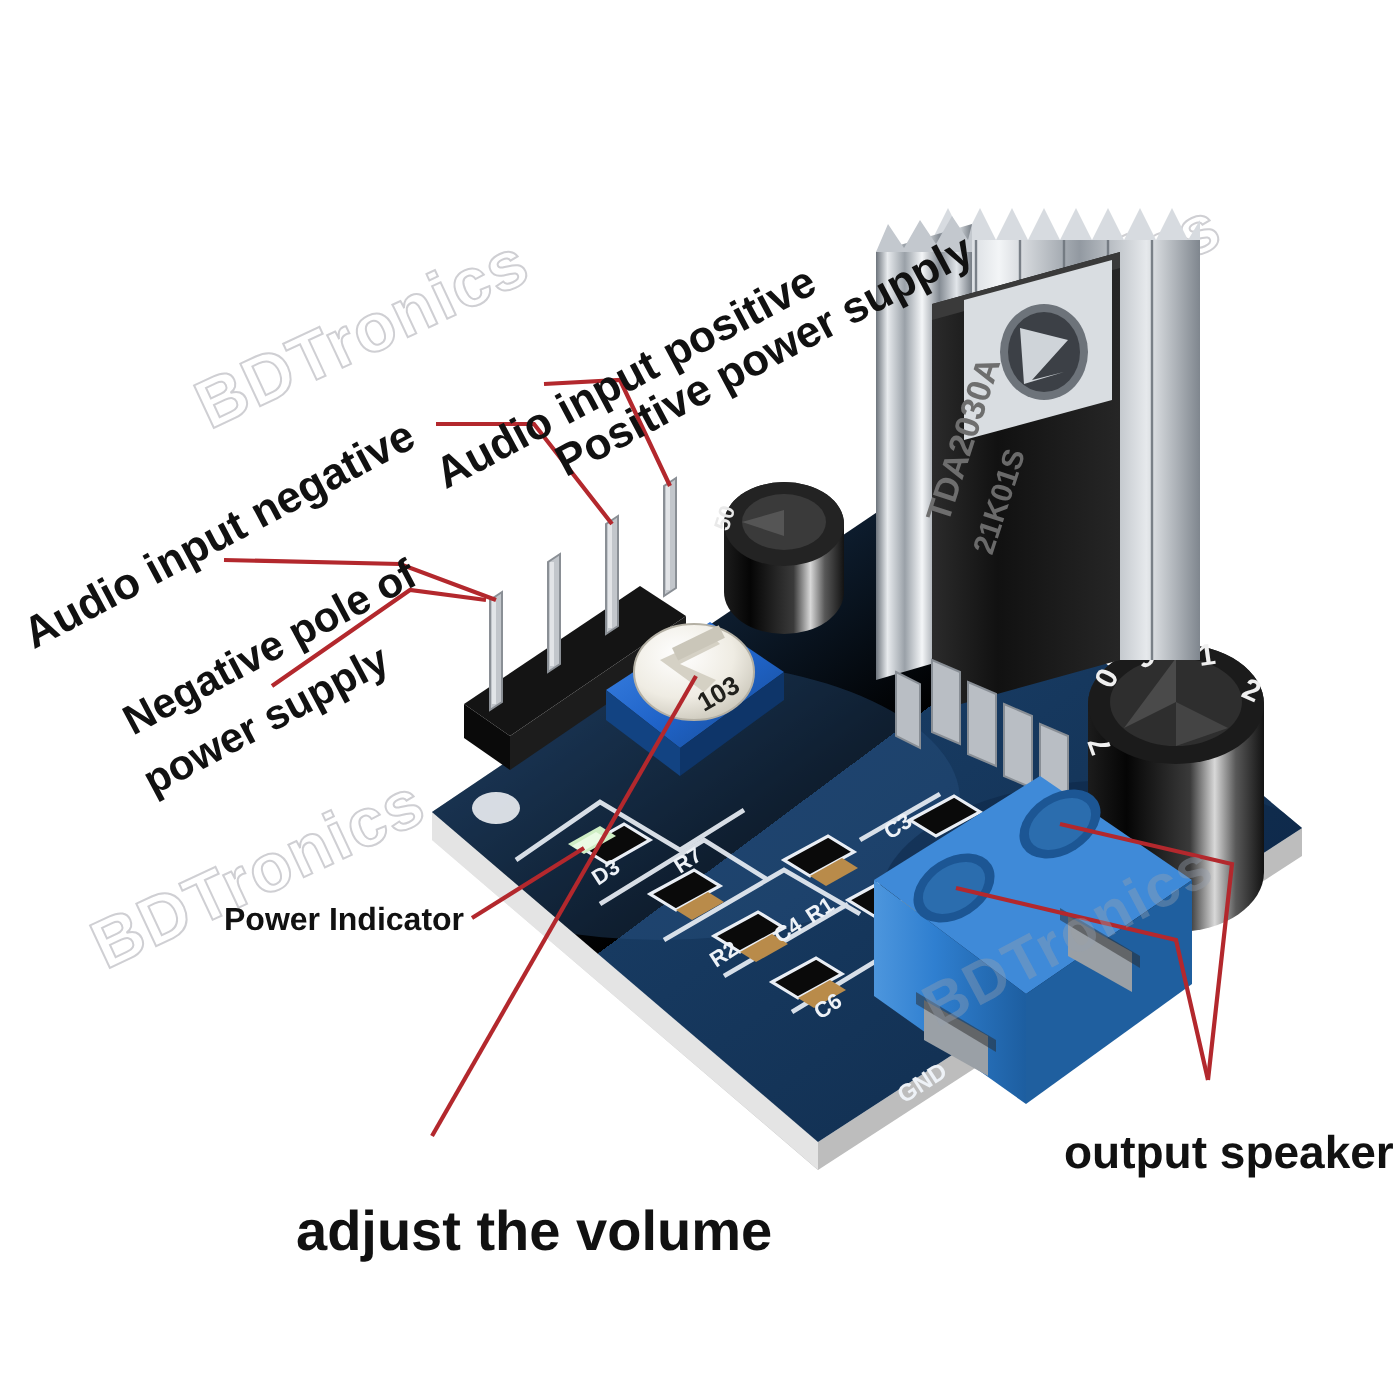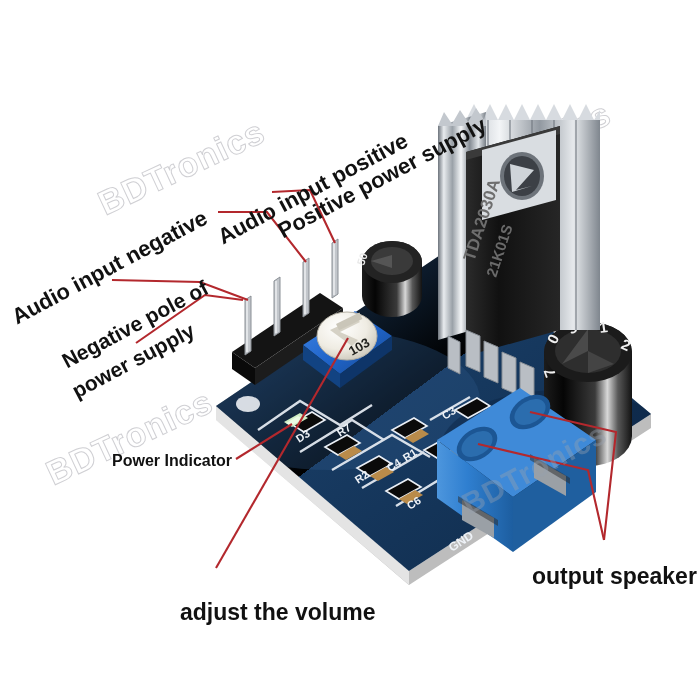--- a/index.html
+++ b/index.html
@@ -315,17 +315,17 @@
 
   <div class="lbl two" style="left:58px;top:352px;font-size:21px;transform:rotate(-28deg);">Negative pole of</div>
   <div class="lbl two" style="left:68px;top:382px;font-size:21px;transform:rotate(-28deg);">power supply</div>
 
   <div class="lbl" style="left:214px;top:228px;font-size:22px;transform:rotate(-28deg);">Audio input positive</div>
 
   <div class="lbl" style="left:274px;top:222px;font-size:22px;transform:rotate(-28deg);">Positive power supply</div>
 
   <div class="lbl" style="left:112px;top:452px;font-size:16px;">Power Indicator</div>
 
-  <div class="lbl" style="left:180px;top:600px;font-size:23px;text-align:center;">adjust the volume</div>
+  <div class="lbl" style="left:148px;top:600px;font-size:28px;text-align:center;">adjust the volume</div>
 
   <div class="lbl" style="left:532px;top:564px;font-size:23px;">output speaker</div>
 
 </div>
 
 </body></html>

